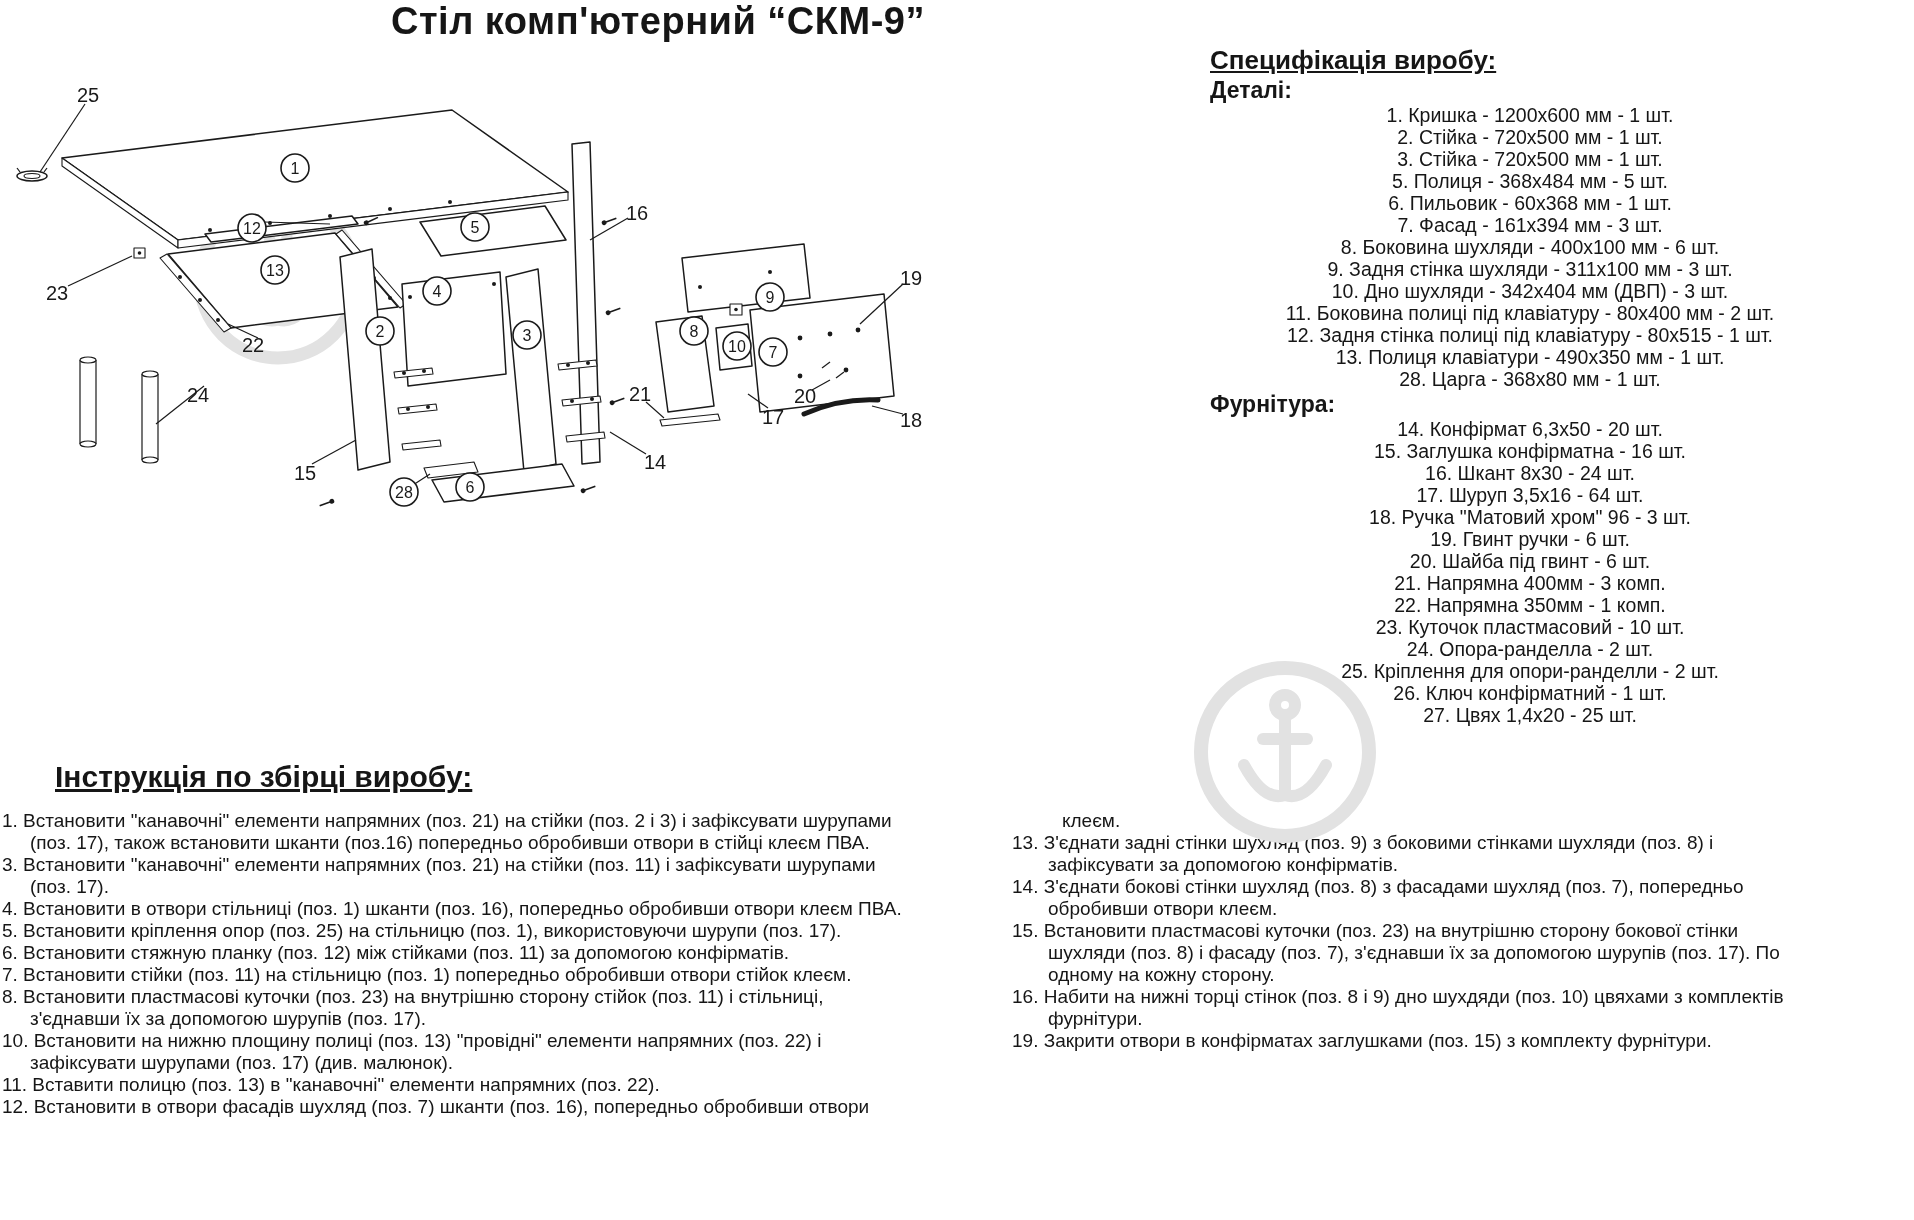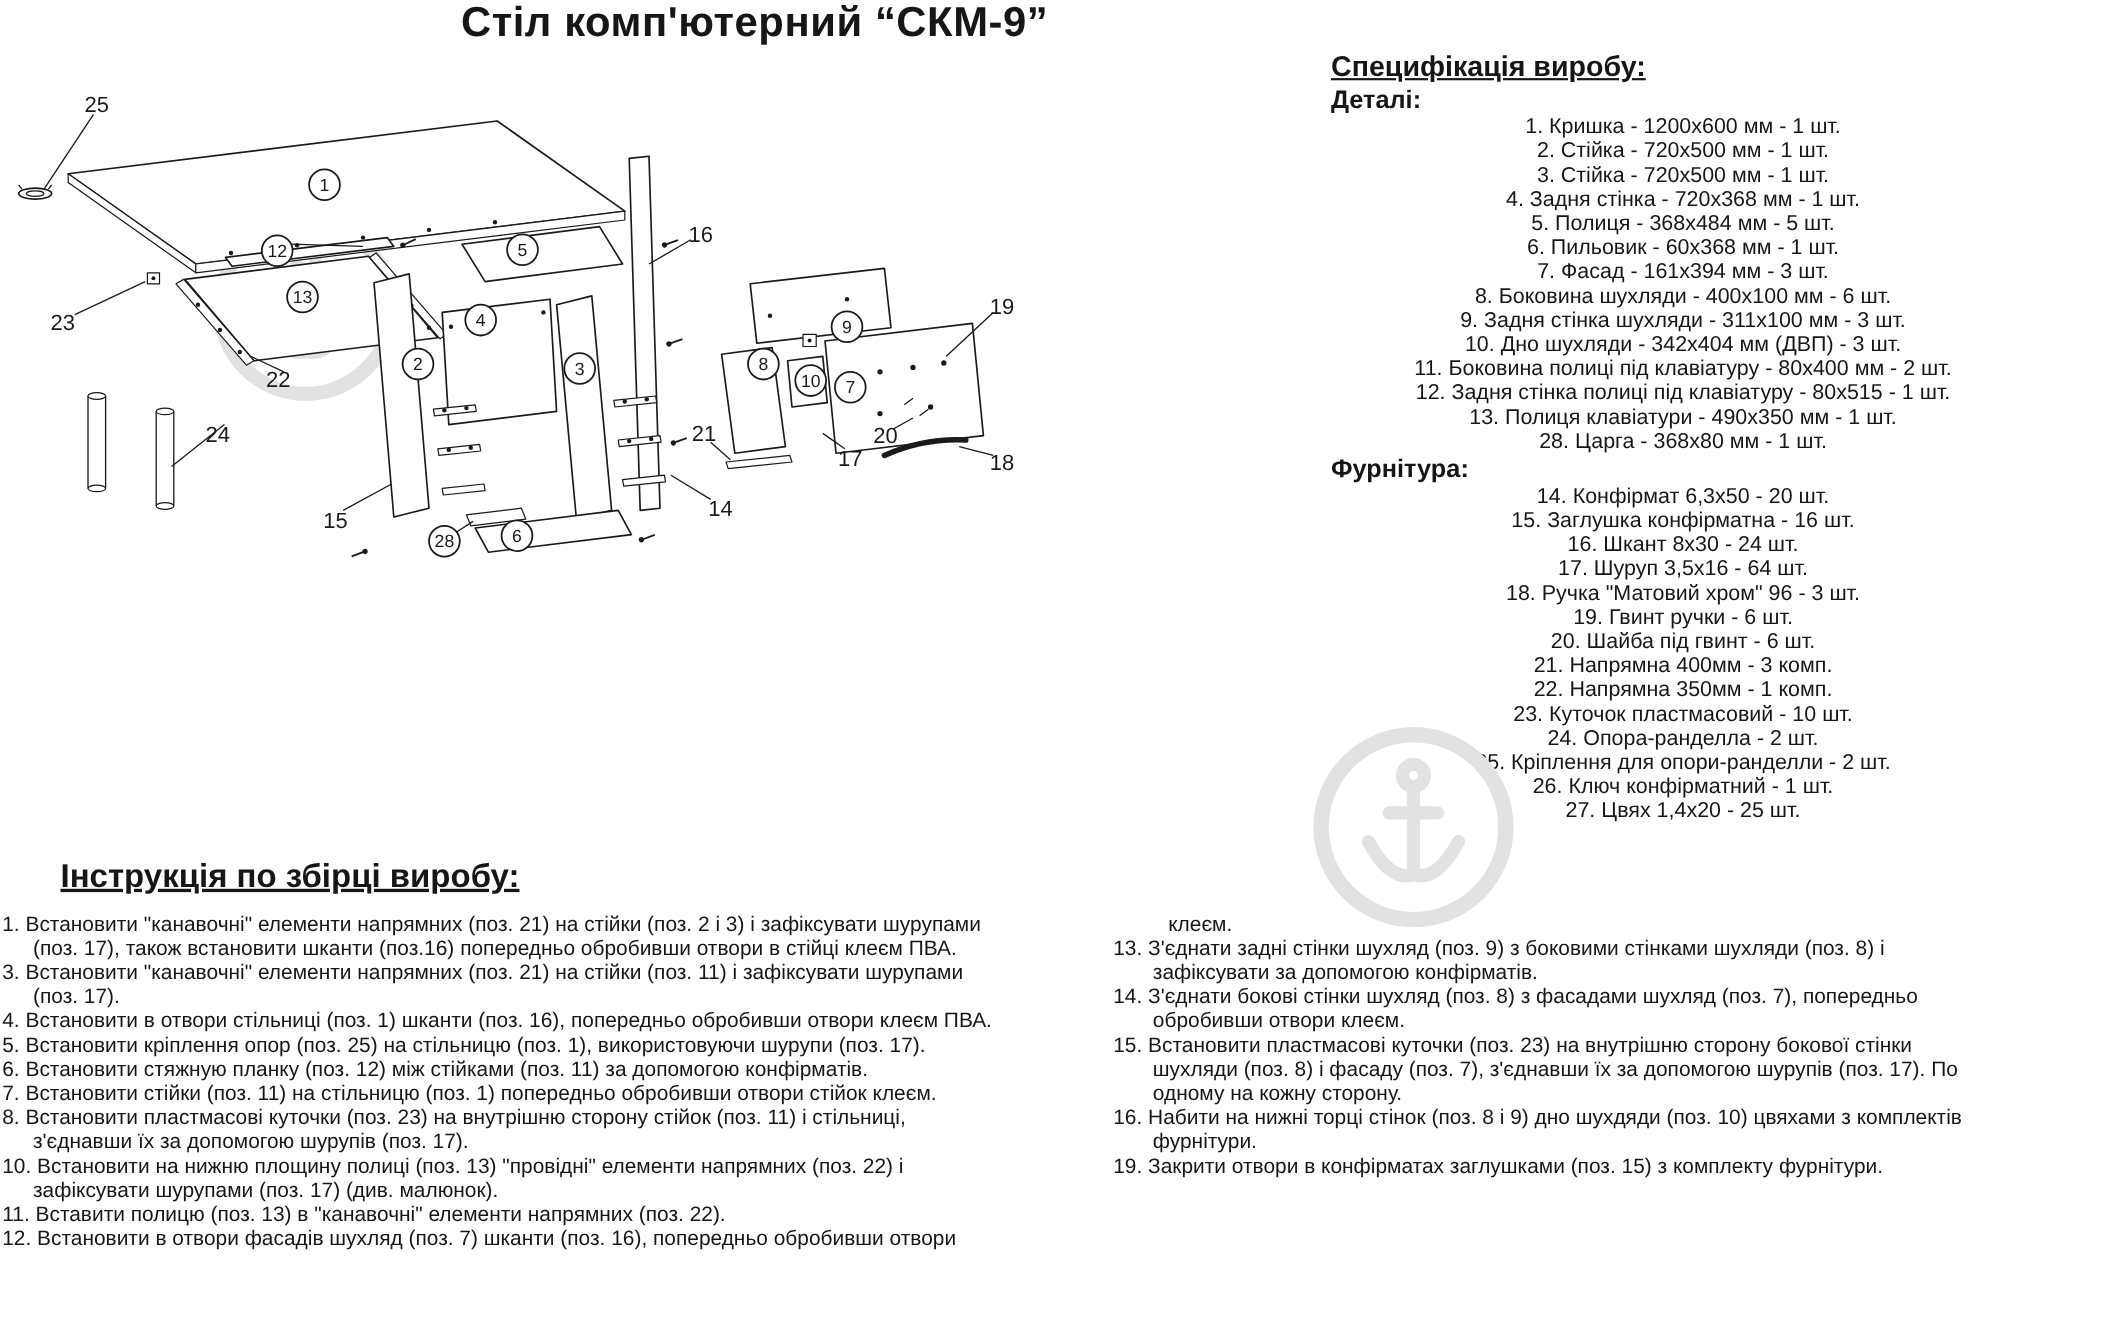--- a/index.html
+++ b/index.html
@@ -1,34 +1,34 @@
 <!DOCTYPE html>
 <html lang="uk"><head>
 <meta charset="utf-8">
 <style>
   html,body{margin:0;padding:0;background:#fff;}
   .page{position:relative;width:1914px;height:1220px;background:#fff;overflow:hidden;
         font-family:"Liberation Sans",sans-serif;color:#161616;}
-  .title{position:absolute;top:0px;left:136px;width:1100px;margin:0;text-align:center;
+  .title{position:absolute;top:0px;left:108px;width:1100px;margin:0;text-align:center;
          font-size:38px;font-weight:bold;letter-spacing:0.5px;}
   .diagram{position:absolute;left:0;top:72px;width:960px;height:552px;}
   .part{fill:#ffffff;stroke:#1a1a1a;stroke-width:1.5;stroke-linejoin:round;}
   .thin{stroke-width:1.1;}
   .leader{stroke:#1a1a1a;stroke-width:1.2;fill:none;}
   .dot{fill:#1a1a1a;stroke:none;}
   .screw line{stroke:#1a1a1a;stroke-width:1.6;}
   .wm{stroke:#e2e2e2;fill:none;}
   .callout-circle{fill:#fff;stroke:#1a1a1a;stroke-width:1.6;}
   .callout-num{font-size:16px;fill:#1a1a1a;text-anchor:middle;font-family:"Liberation Sans",sans-serif;}
   .callout-plain{font-size:20px;fill:#1a1a1a;text-anchor:middle;font-family:"Liberation Sans",sans-serif;}
   .spec{position:absolute;left:1172px;top:44px;width:640px;margin-left:38px;}
   .spec-heading{font-size:26px;font-weight:bold;text-decoration:underline;line-height:32px;}
   .spec-sub{font-size:23px;font-weight:bold;line-height:28px;}
   .spec-item{font-size:19.5px;line-height:22px;text-align:center;}
-  .instr{position:absolute;left:0;top:760px;width:1880px;margin-top:20px;}
+  .instr{position:absolute;left:0;top:760px;width:1880px;}
   .instr-heading{margin:0 0 16px 55px;font-size:30px;font-weight:bold;text-decoration:underline;}
   .cols{display:flex;align-items:flex-start;}
   .col-left{width:912px;margin-left:2px;}
   .col-right{width:800px;margin-left:98px;}
   .instr-item{font-size:19px;line-height:22px;padding-left:28px;text-indent:-28px;}
   .col-right .instr-item{padding-left:36px;text-indent:-36px;}
   .continuation{font-size:19px;line-height:22px;padding-left:50px;}
   .watermark-br{position:absolute;left:1185px;top:652px;width:200px;height:200px;}
 </style>
 </head>
@@ -276,21 +276,20 @@
       </g>
   </svg>
 
   <div class="spec">
     <div class="spec-heading">Специфікація виробу:</div>
     <div class="spec-sub">Деталі:</div>
     <div>
         <div class="spec-item">1. Кришка - 1200х600 мм - 1 шт.</div>
         <div class="spec-item">2. Стійка - 720х500 мм - 1 шт.</div>
         <div class="spec-item">3. Стійка - 720х500 мм - 1 шт.</div>
-        <div class="spec-item">4. Задня стінка - 720х368 мм - 1 шт.</div>
         <div class="spec-item">5. Полиця - 368х484 мм - 5 шт.</div>
         <div class="spec-item">6. Пильовик - 60х368 мм - 1 шт.</div>
         <div class="spec-item">7. Фасад - 161х394 мм - 3 шт.</div>
         <div class="spec-item">8. Боковина шухляди - 400х100 мм - 6 шт.</div>
         <div class="spec-item">9. Задня стінка шухляди - 311х100 мм - 3 шт.</div>
         <div class="spec-item">10. Дно шухляди - 342х404 мм (ДВП) - 3 шт.</div>
         <div class="spec-item">11. Боковина полиці під клавіатуру - 80х400 мм - 2 шт.</div>
         <div class="spec-item">12. Задня стінка полиці під клавіатуру - 80х515 - 1 шт.</div>
         <div class="spec-item">13. Полиця клавіатури - 490х350 мм - 1 шт.</div>
         <div class="spec-item">28. Царга - 368х80 мм - 1 шт.</div>

